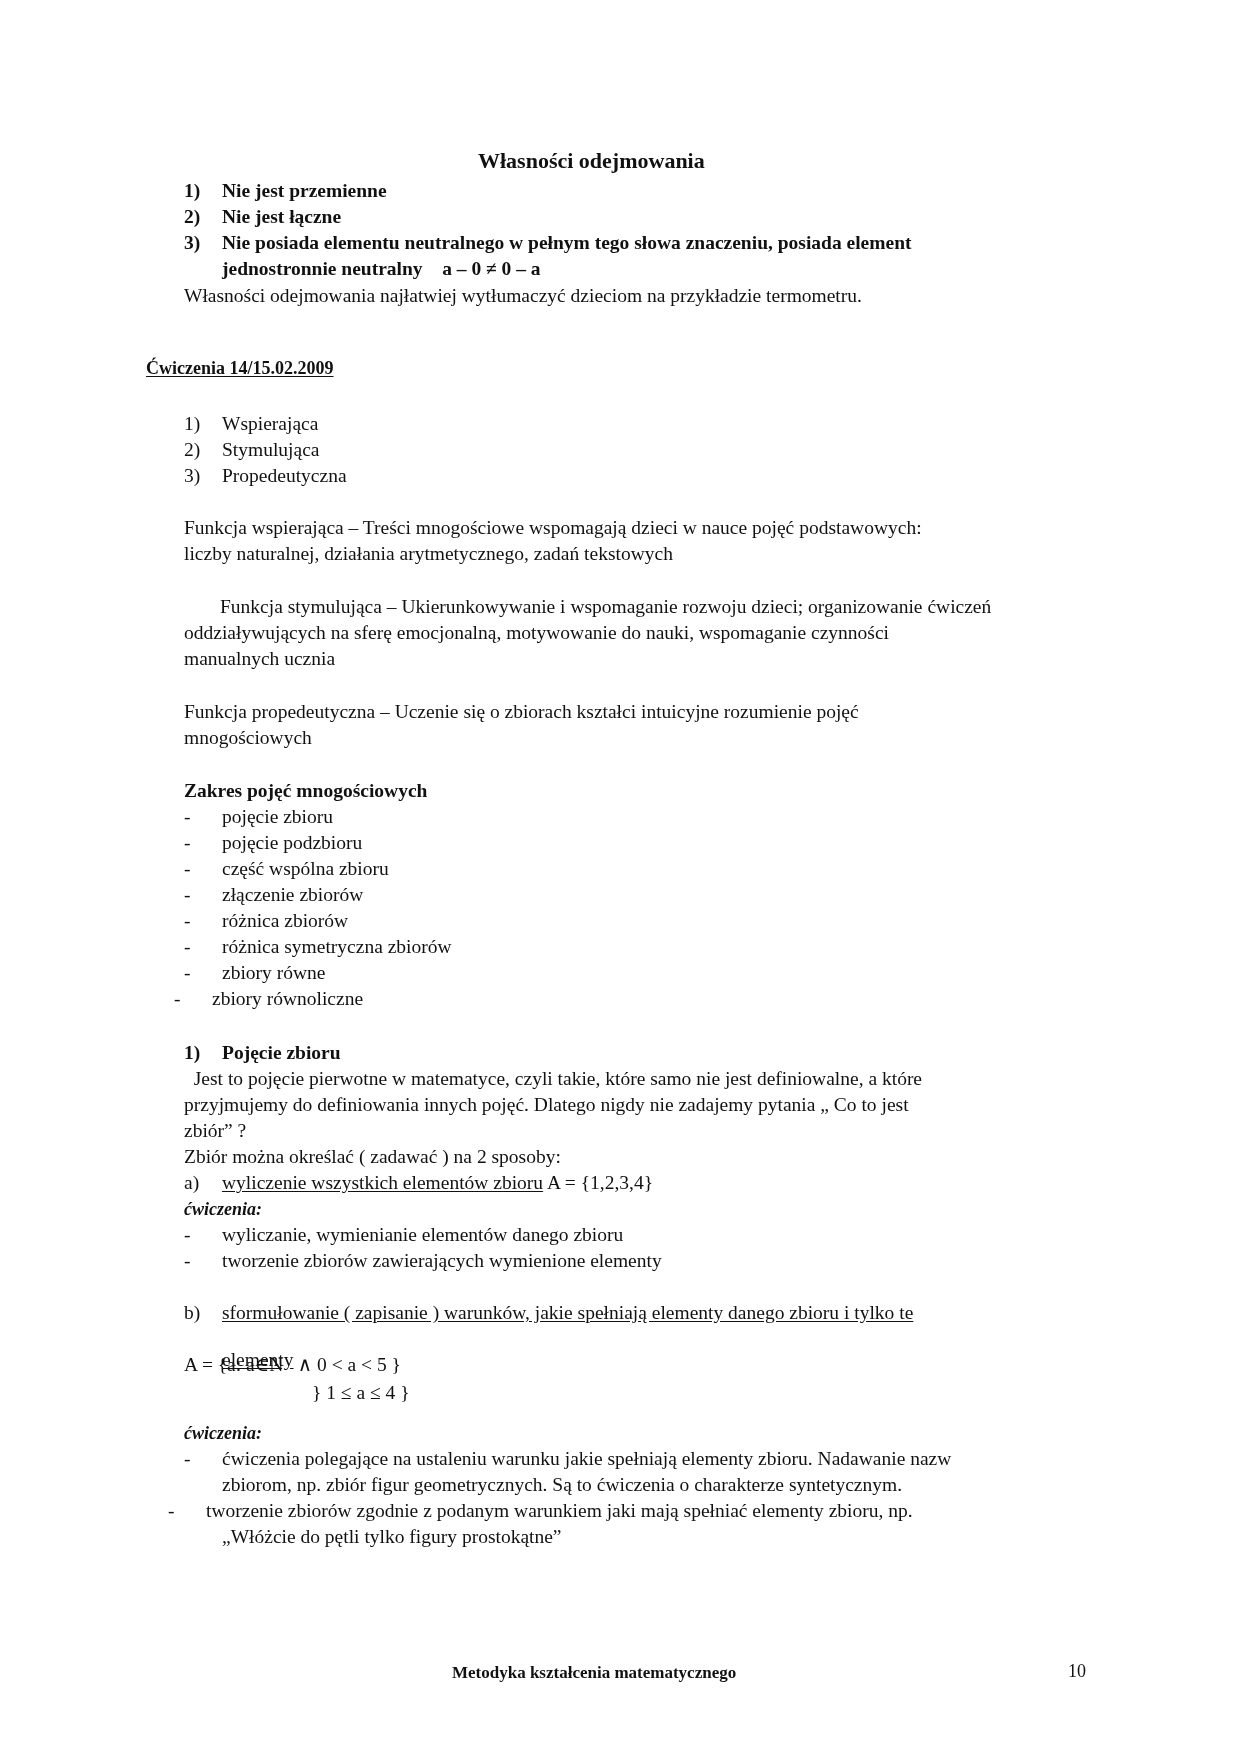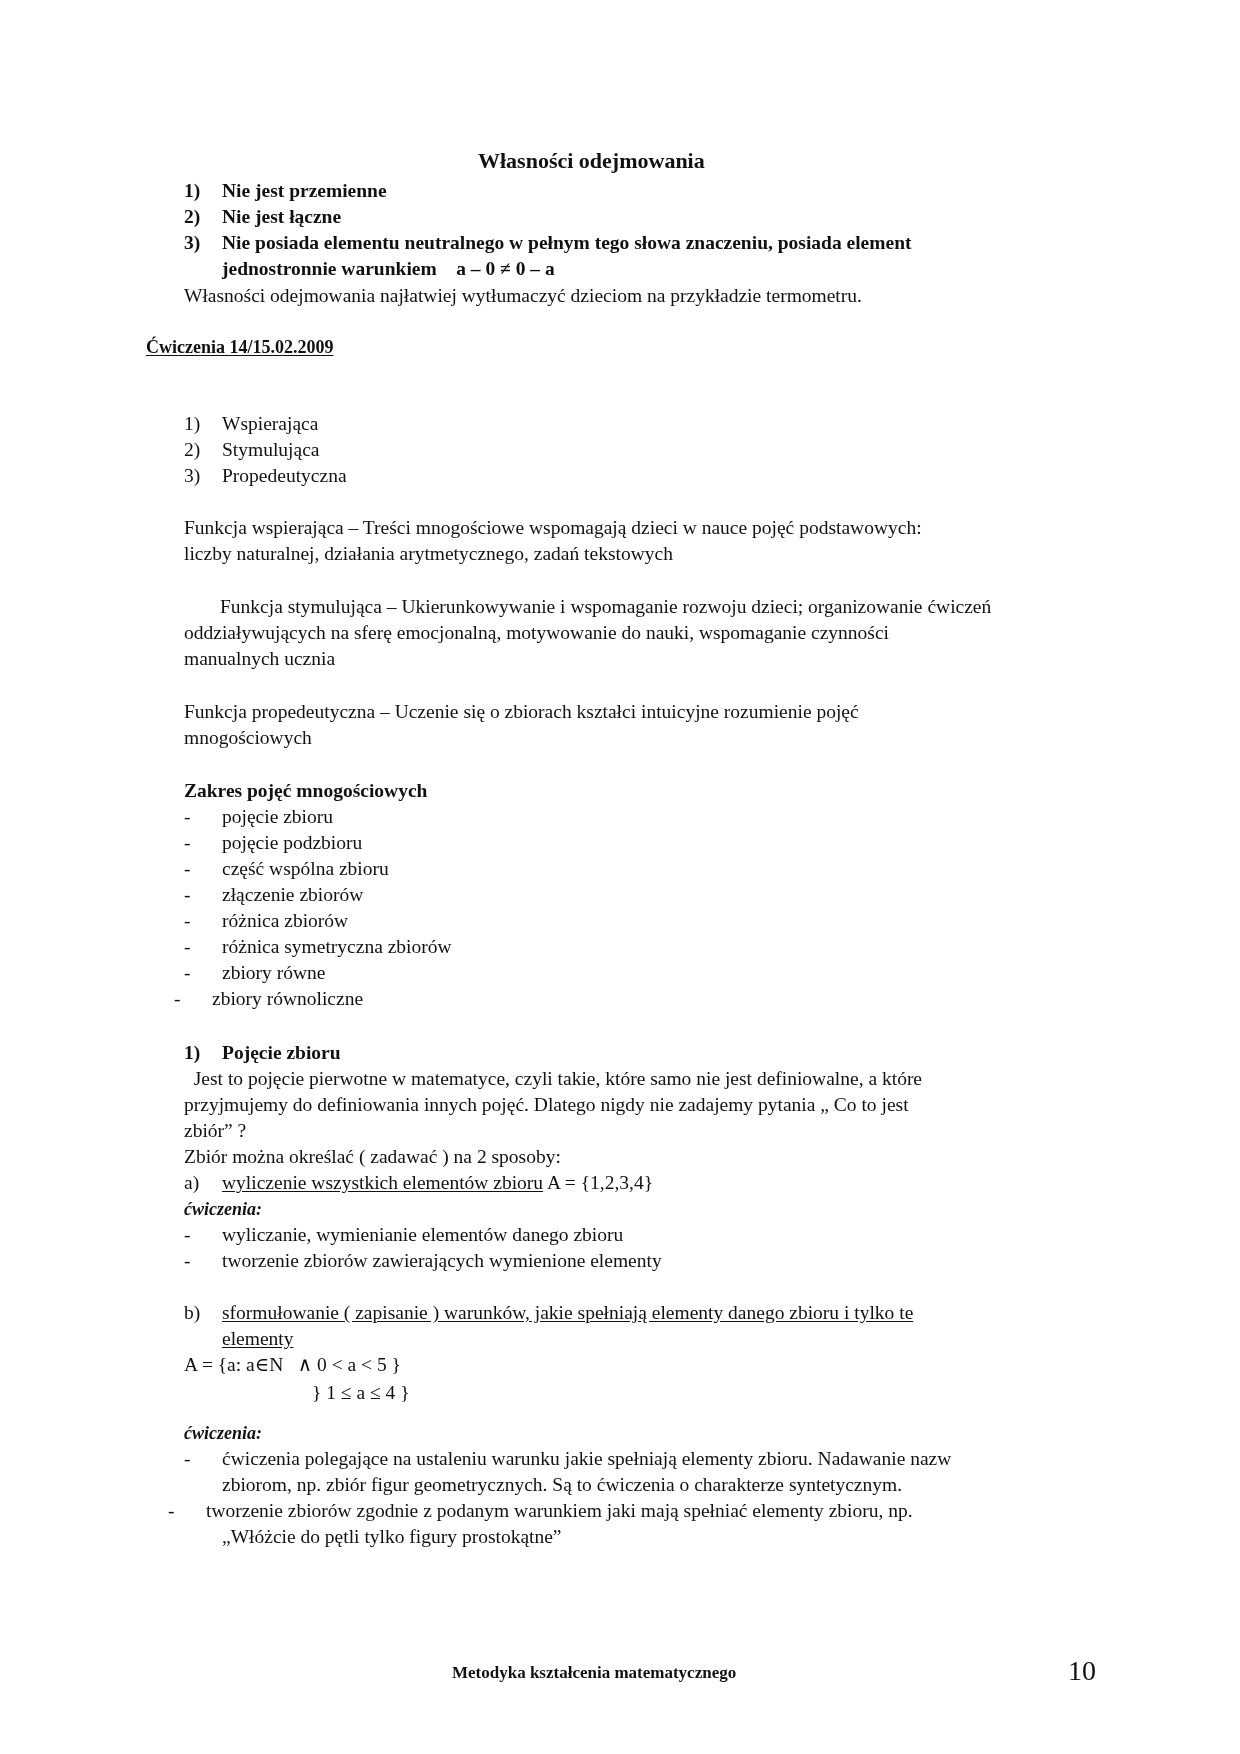--- a/index.html
+++ b/index.html
@@ -1,46 +1,46 @@
 <!DOCTYPE html>
 <html><head>
 <meta charset="utf-8">
 <style>
   html, body { margin: 0; padding: 0; background: #ffffff; }
   body { width: 1240px; height: 1754px; position: relative; overflow: hidden;
          font-family: "Liberation Serif", "DejaVu Serif", serif; color: #111; }
   .page { position: absolute; left: 0; top: 0; width: 1240px; height: 1754px; }
   .abs { position: absolute; white-space: nowrap; font-size: 19.5px; line-height: 26px; }
   .b { font-weight: bold; }
-  .u { text-decoration: underline; text-underline-offset: 2px; }
+  .u { text-decoration: underline; text-underline-offset: 2px; margin-top: 21px; }
   .i { font-style: italic; }
   .num { display: inline-block; width: 38px; }
   .dash { display: inline-block; width: 38px; }
   .title { font-size: 22px; font-weight: bold; }
   .footer { font-size: 17px; }
-  .pnum { font-size: 28px; }
+  .pnum { font-size: 18px; }
 </style>
 </head>
 <body>
 
 <div class="page">
 
   <div class="abs title" style="left:478px; top:148px;">Własności odejmowania</div>
 
   <div class="abs b" style="left:184px; top:178px;">
     <span class="num">1)</span><span>Nie jest przemienne</span>
   </div>
   <div class="abs b" style="left:184px; top:204px;">
     <span class="num">2)</span><span>Nie jest łączne</span>
   </div>
   <div class="abs b" style="left:184px; top:230px;">
     <span class="num">3)</span><span>Nie posiada elementu neutralnego w pełnym tego słowa znaczeniu, posiada element</span>
   </div>
   <div class="abs b" style="left:222px; top:256px;">
-    <span>jednostronnie warunkiem</span>&nbsp;&nbsp;&nbsp;&nbsp;<span>a – 0 ≠ 0 – a</span>
+    <span>jednostronnie neutralny</span>&nbsp;&nbsp;&nbsp;&nbsp;<span>a – 0 ≠ 0 – a</span>
   </div>
   <div class="abs" style="left:184px; top:283px;">Własności odejmowania najłatwiej wytłumaczyć dzieciom na przykładzie termometru.</div>
 
   <div class="abs b u" style="left:146px; top:334px; font-size:18px;">Ćwiczenia 14/15.02.2009</div>
 
   <div class="abs" style="left:184px; top:411px;">
     <span class="num">1)</span><span>Wspierająca</span>
   </div>
   <div class="abs" style="left:184px; top:437px;">
     <span class="num">2)</span><span>Stymulująca</span>

